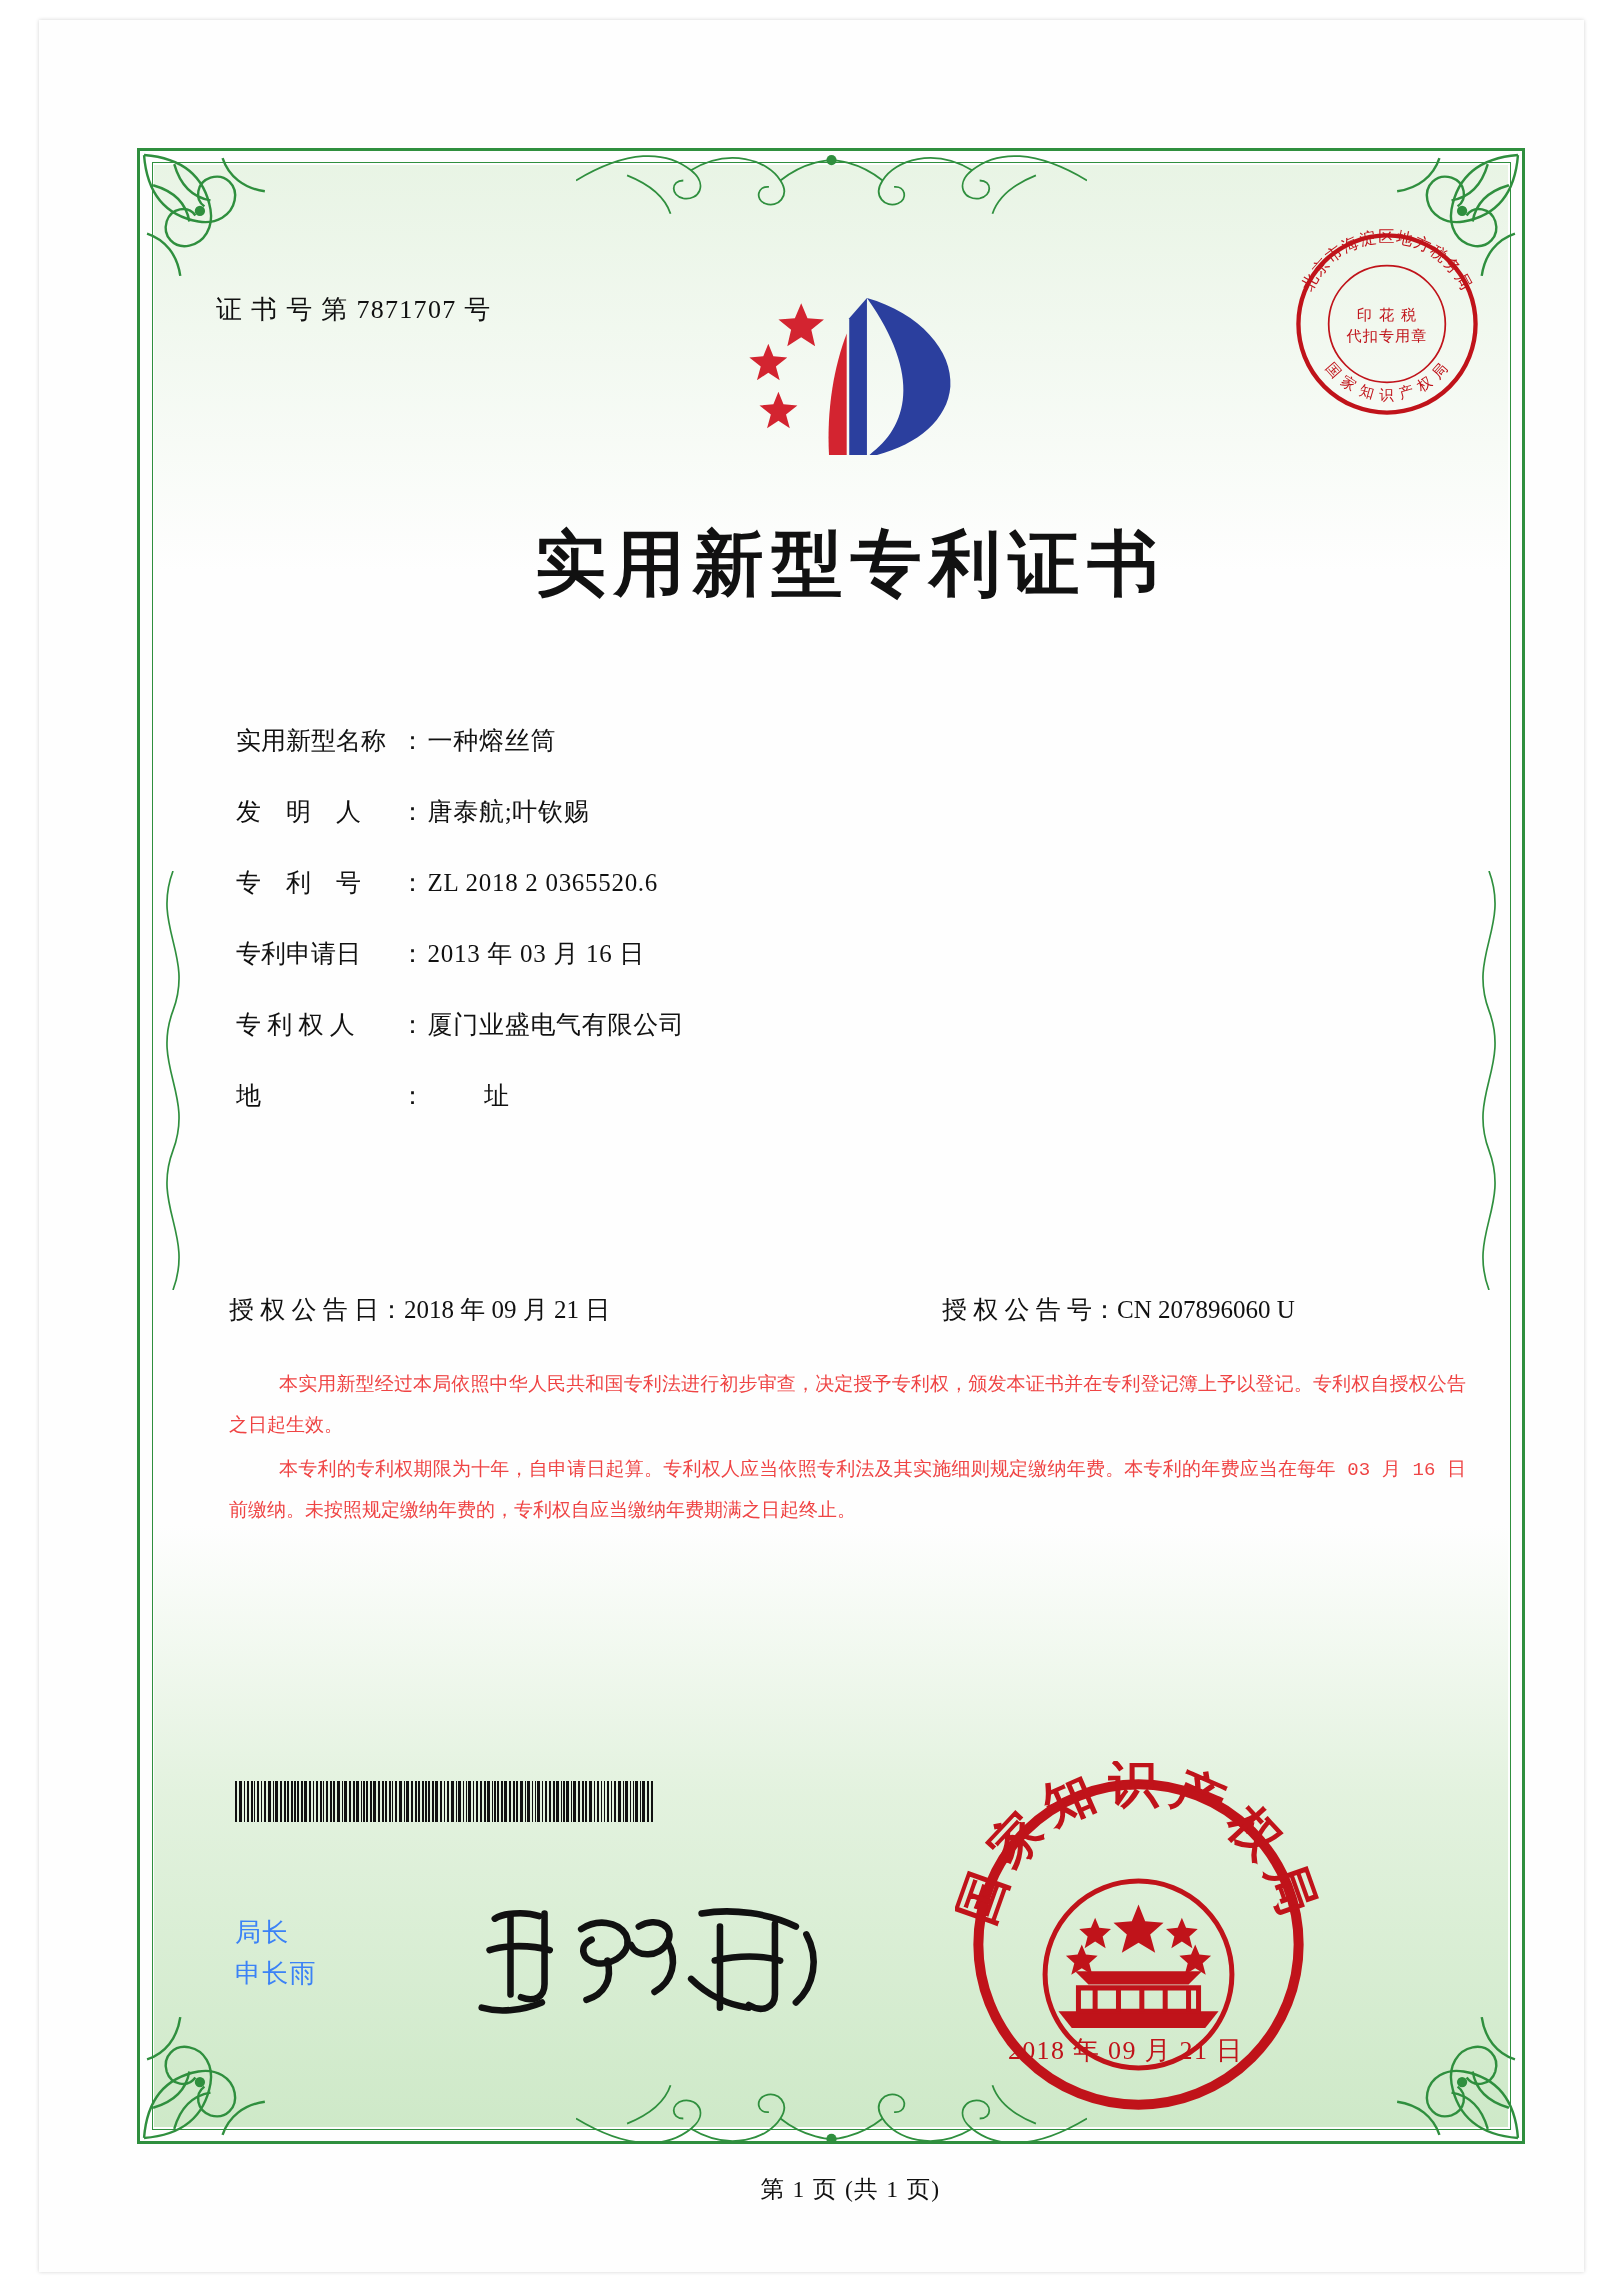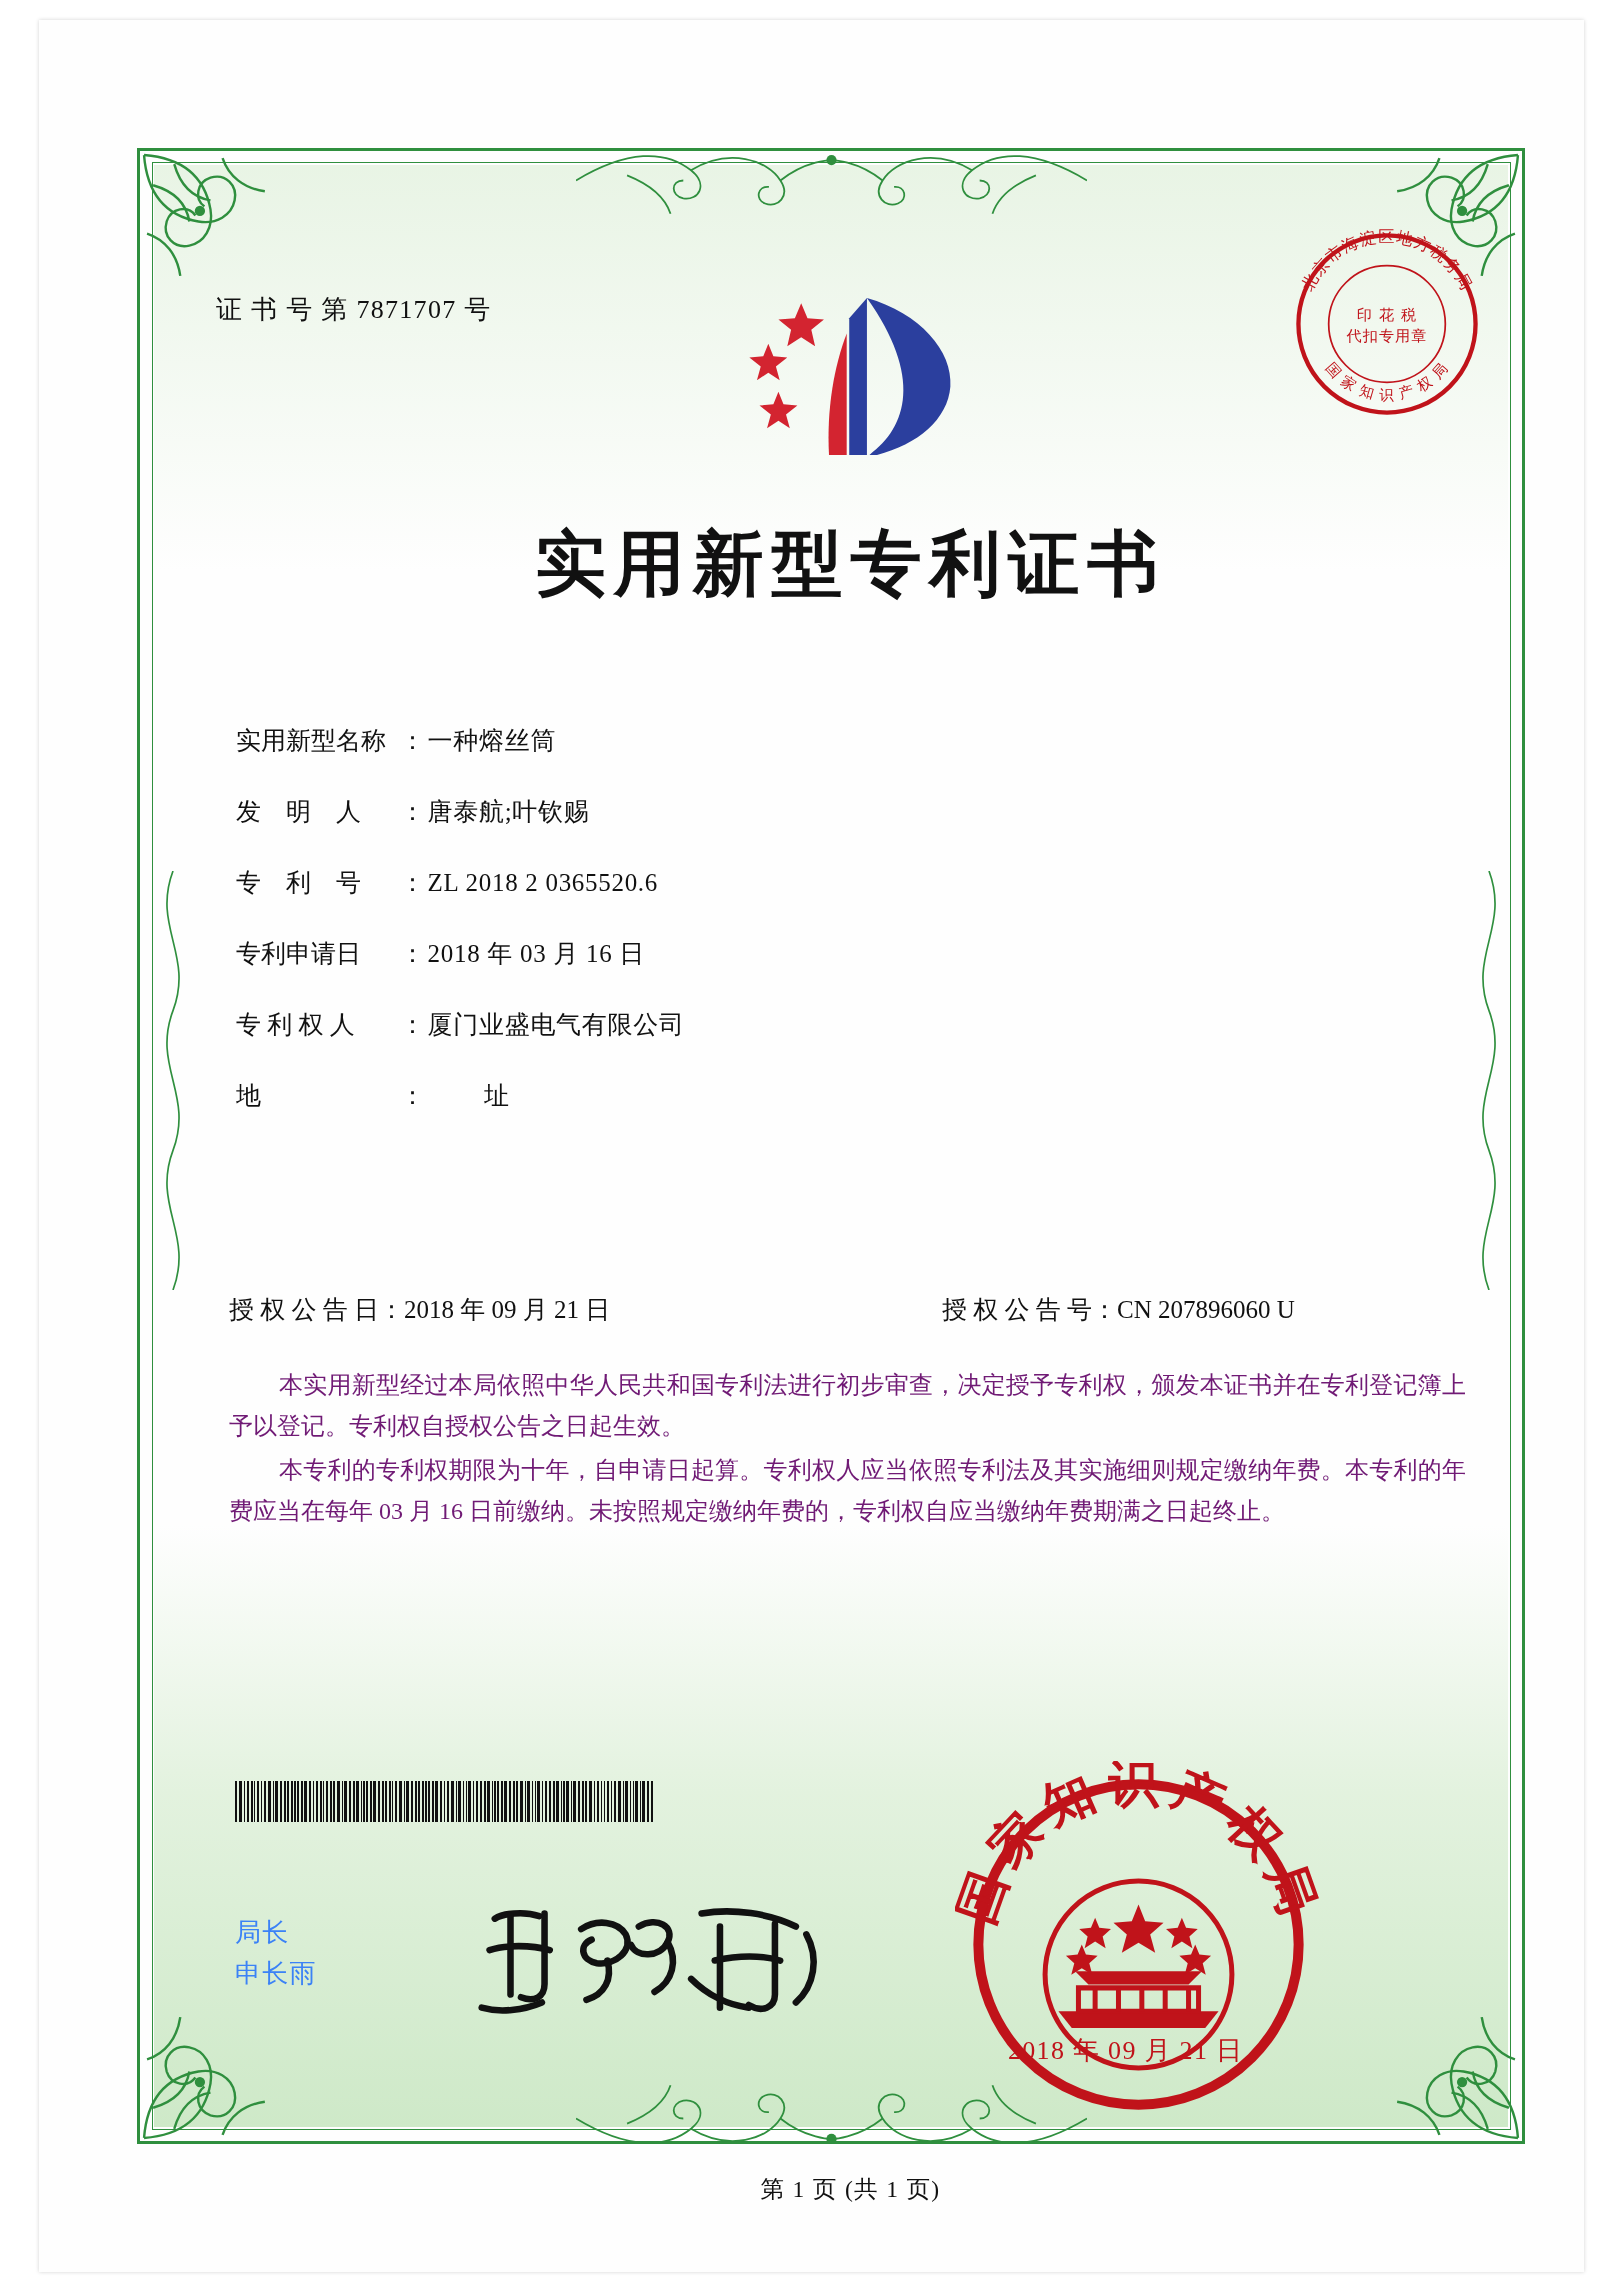--- a/index.html
+++ b/index.html
@@ -170,24 +170,25 @@
     white-space: nowrap;
   }
   .row-pub .left { position: absolute; left: 0; top: 0; }
   .row-pub .right { position: absolute; left: 713px; top: 0; }
 
   
   .paragraphs {
     position: absolute;
     left: 190px; top: 1345px;
     width: 1237px;
-    font-size: 24px;
+    font-size: 19px;
     line-height: 41px;
-    color: #701a75;
+    color: #ef4444;
     text-align: justify;
+    font-family: Liberation Mono, monospace;
   }
   .paragraphs p {
     margin: 0 0 3.9px 0;
     text-indent: 50px;
   }
 
   
   .barcode {
     position: absolute;
     left: 196px; top: 1761px;
@@ -383,21 +384,21 @@
         <span class="field-value">唐泰航;叶钦赐</span>
       </div>
       <div class="field-row">
         <span class="field-label">专　利　号</span>
         <span class="field-colon">：</span>
         <span class="field-value">ZL 2018 2 0365520.6</span>
       </div>
       <div class="field-row">
         <span class="field-label">专利申请日</span>
         <span class="field-colon">：</span>
-        <span class="field-value">2018 年 03 月 16 日</span>
+        <span class="field-value">2013 年 03 月 16 日</span>
       </div>
       <div class="field-row">
         <span class="field-label">专 利 权 人</span>
         <span class="field-colon">：</span>
         <span class="field-value">厦门业盛电气有限公司</span>
       </div>
       <div class="field-row">
         <span class="field-label sp-addr">地　　　址</span>
         <span class="field-colon">：</span>
       </div>

